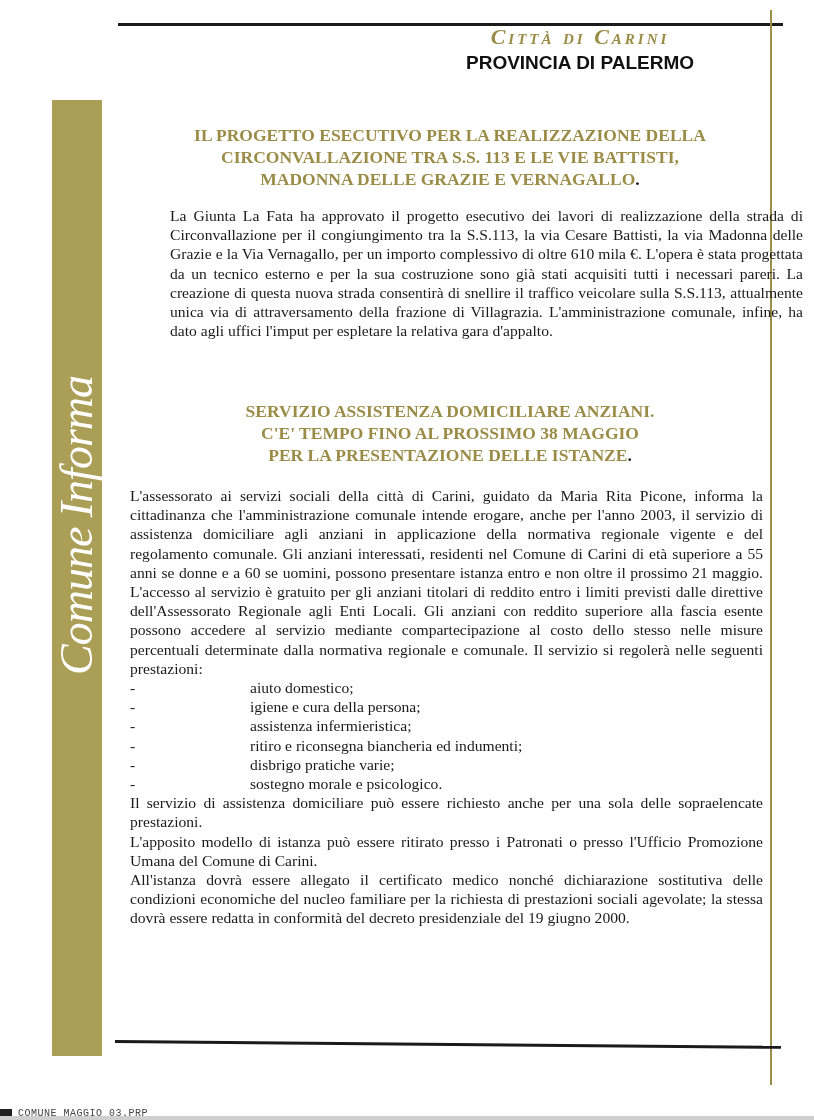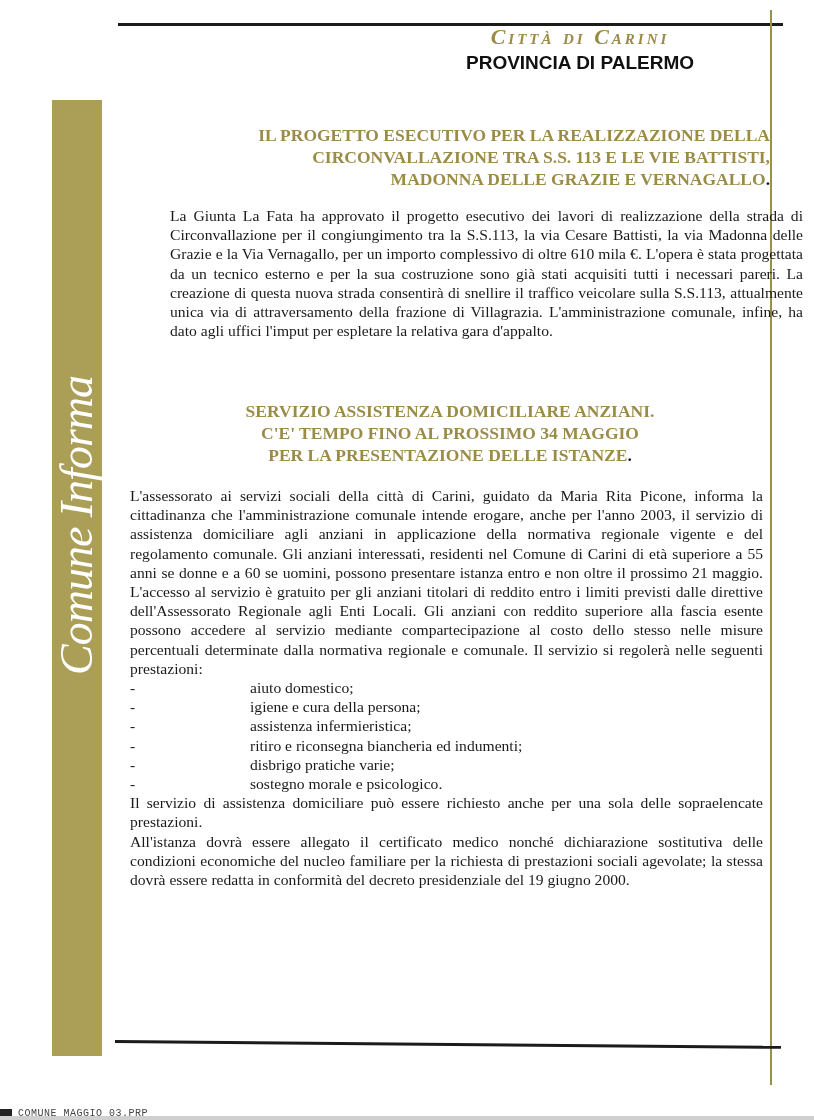--- a/index.html
+++ b/index.html
@@ -7,21 +7,21 @@
   .top-rule { position:absolute; left:118px; top:23px; width:665px; height:3px; background:#1b1b1b; }
   .bottom-rule { position:absolute; left:115px; top:1040px; width:666px; height:3px; background:#1b1b1b; transform:rotate(0.5deg); transform-origin:left center; }
   .right-rule { position:absolute; left:770px; top:10px; width:2px; height:1075px; background:#9b8f4a; }
   .side-band { position:absolute; left:52px; top:100px; width:50px; height:956px; background:#ab9f58; }
   .side-title { position:absolute; left:52px; top:360px; width:50px; height:330px; display:flex; align-items:center; justify-content:center; }
   .side-title span { display:block; transform:rotate(-90deg); white-space:nowrap; color:#ffffff; font-family:"Liberation Serif", serif; font-style:italic; font-size:46px; letter-spacing:-1px; transform-origin:center; }
   .masthead { position:absolute; left:430px; top:24px; width:300px; text-align:center; }
   .city { font-family:"Liberation Serif", serif; font-style:italic; font-weight:bold; color:#9a8b45; font-size:22px; letter-spacing:3px; font-variant:small-caps; }
   .province { font-family:"Liberation Sans", sans-serif; font-weight:bold; font-size:19px; color:#111; margin-top:2px; }
   .headline { position:absolute; left:130px; width:640px; text-align:center; color:#9a8c47; font-family:"Liberation Serif", serif; font-weight:bold; font-size:17.5px; line-height:22px; }
-  .h1 { top:124px;text-align:right; }
+  .h1 { top:124px; }
   .h2 { top:400px; }
   .headline .dot { color:#111; }
   .body-text { position:absolute; left:130px; width:633px; font-family:"Liberation Serif", serif; font-size:15.6px; line-height:19.2px; text-align:justify; color:#1a1a1a; }
   .p1 { top:206px;margin-left:40px; }
   .p2 { top:486px; }
   .body-text p { margin:0; }
   .list-row { display:flex; }
   .list-row .dash { width:120px; }
   .footer-tag { position:absolute; left:0; top:1108px; font-family:"Liberation Mono", monospace; font-size:10px; color:#444; letter-spacing:0.5px; }
   .footer-tag .sq { display:inline-block; width:12px; height:8px; background:#222; margin-right:6px; vertical-align:middle; }
@@ -49,21 +49,21 @@
   <div>CIRCONVALLAZIONE TRA S.S. 113 E LE VIE BATTISTI,</div>
   <div><span>MADONNA DELLE GRAZIE E VERNAGALLO</span><span class="dot">.</span></div>
 </div>
 
 <div class="body-text p1">
   <p>La Giunta La Fata ha approvato il progetto esecutivo dei lavori di realizzazione della strada di Circonvallazione per il congiungimento tra la S.S.113, la via Cesare Battisti, la via Madonna delle Grazie e la Via Vernagallo, per un importo complessivo di oltre 610 mila €. L'opera è stata progettata da un tecnico esterno e per la sua costruzione sono già stati acquisiti tutti i necessari pareri. La creazione di questa nuova strada consentirà di snellire il traffico veicolare sulla S.S.113, attualmente unica via di attraversamento della frazione di Villagrazia.    L'amministrazione comunale, infine, ha dato agli uffici l'imput per espletare la relativa gara d'appalto.</p>
 </div>
 
 <div class="headline h2">
   <div>SERVIZIO ASSISTENZA DOMICILIARE ANZIANI.</div>
-  <div>C'E' TEMPO FINO AL PROSSIMO 34 MAGGIO</div>
+  <div>C'E' TEMPO FINO AL PROSSIMO 38 MAGGIO</div>
   <div><span>PER LA PRESENTAZIONE DELLE ISTANZE</span><span class="dot">.</span></div>
 </div>
 
 <div class="body-text p2">
   <p>L'assessorato ai servizi sociali della città di Carini, guidato da Maria Rita Picone, informa la cittadinanza che l'amministrazione comunale intende erogare, anche per l'anno 2003, il servizio di assistenza domiciliare agli anziani in applicazione della normativa regionale vigente e del regolamento comunale. Gli anziani interessati, residenti nel Comune di Carini di età superiore a 55 anni se donne e a 60 se uomini, possono presentare istanza entro e non oltre il prossimo 21 maggio. L'accesso al servizio è gratuito per gli anziani titolari di reddito entro i limiti previsti dalle direttive dell'Assessorato Regionale agli Enti Locali. Gli anziani con reddito superiore alla fascia esente possono accedere al servizio mediante compartecipazione al costo dello stesso nelle misure percentuali determinate dalla normativa regionale e comunale. Il servizio si regolerà nelle seguenti prestazioni:</p>
   <div>
     <div class="list-row">
         <span class="dash">-</span>
         <span>aiuto domestico;</span>
       </div>
@@ -82,17 +82,18 @@
     <div class="list-row">
         <span class="dash">-</span>
         <span>disbrigo pratiche varie;</span>
       </div>
     <div class="list-row">
         <span class="dash">-</span>
         <span>sostegno morale e psicologico.</span>
       </div>
   </div>
   <p>Il servizio di assistenza domiciliare può essere richiesto anche per una sola delle sopraelencate prestazioni.</p>
+  <p>L'apposito modello di istanza può essere ritirato presso i Patronati o presso l'Ufficio Promozione Umana del Comune di Carini.</p>
   <p>All'istanza dovrà essere allegato il certificato medico nonché dichiarazione sostitutiva delle condizioni economiche del nucleo familiare per la richiesta di prestazioni sociali agevolate; la stessa dovrà essere redatta in conformità del decreto presidenziale del 19 giugno 2000.</p>
 </div>
 
 <div class="footer-tag"><span class="sq"></span><span>COMUNE  MAGGIO 03.PRP</span></div>
 <div class="scanbar"></div>
 
 </body></html>

